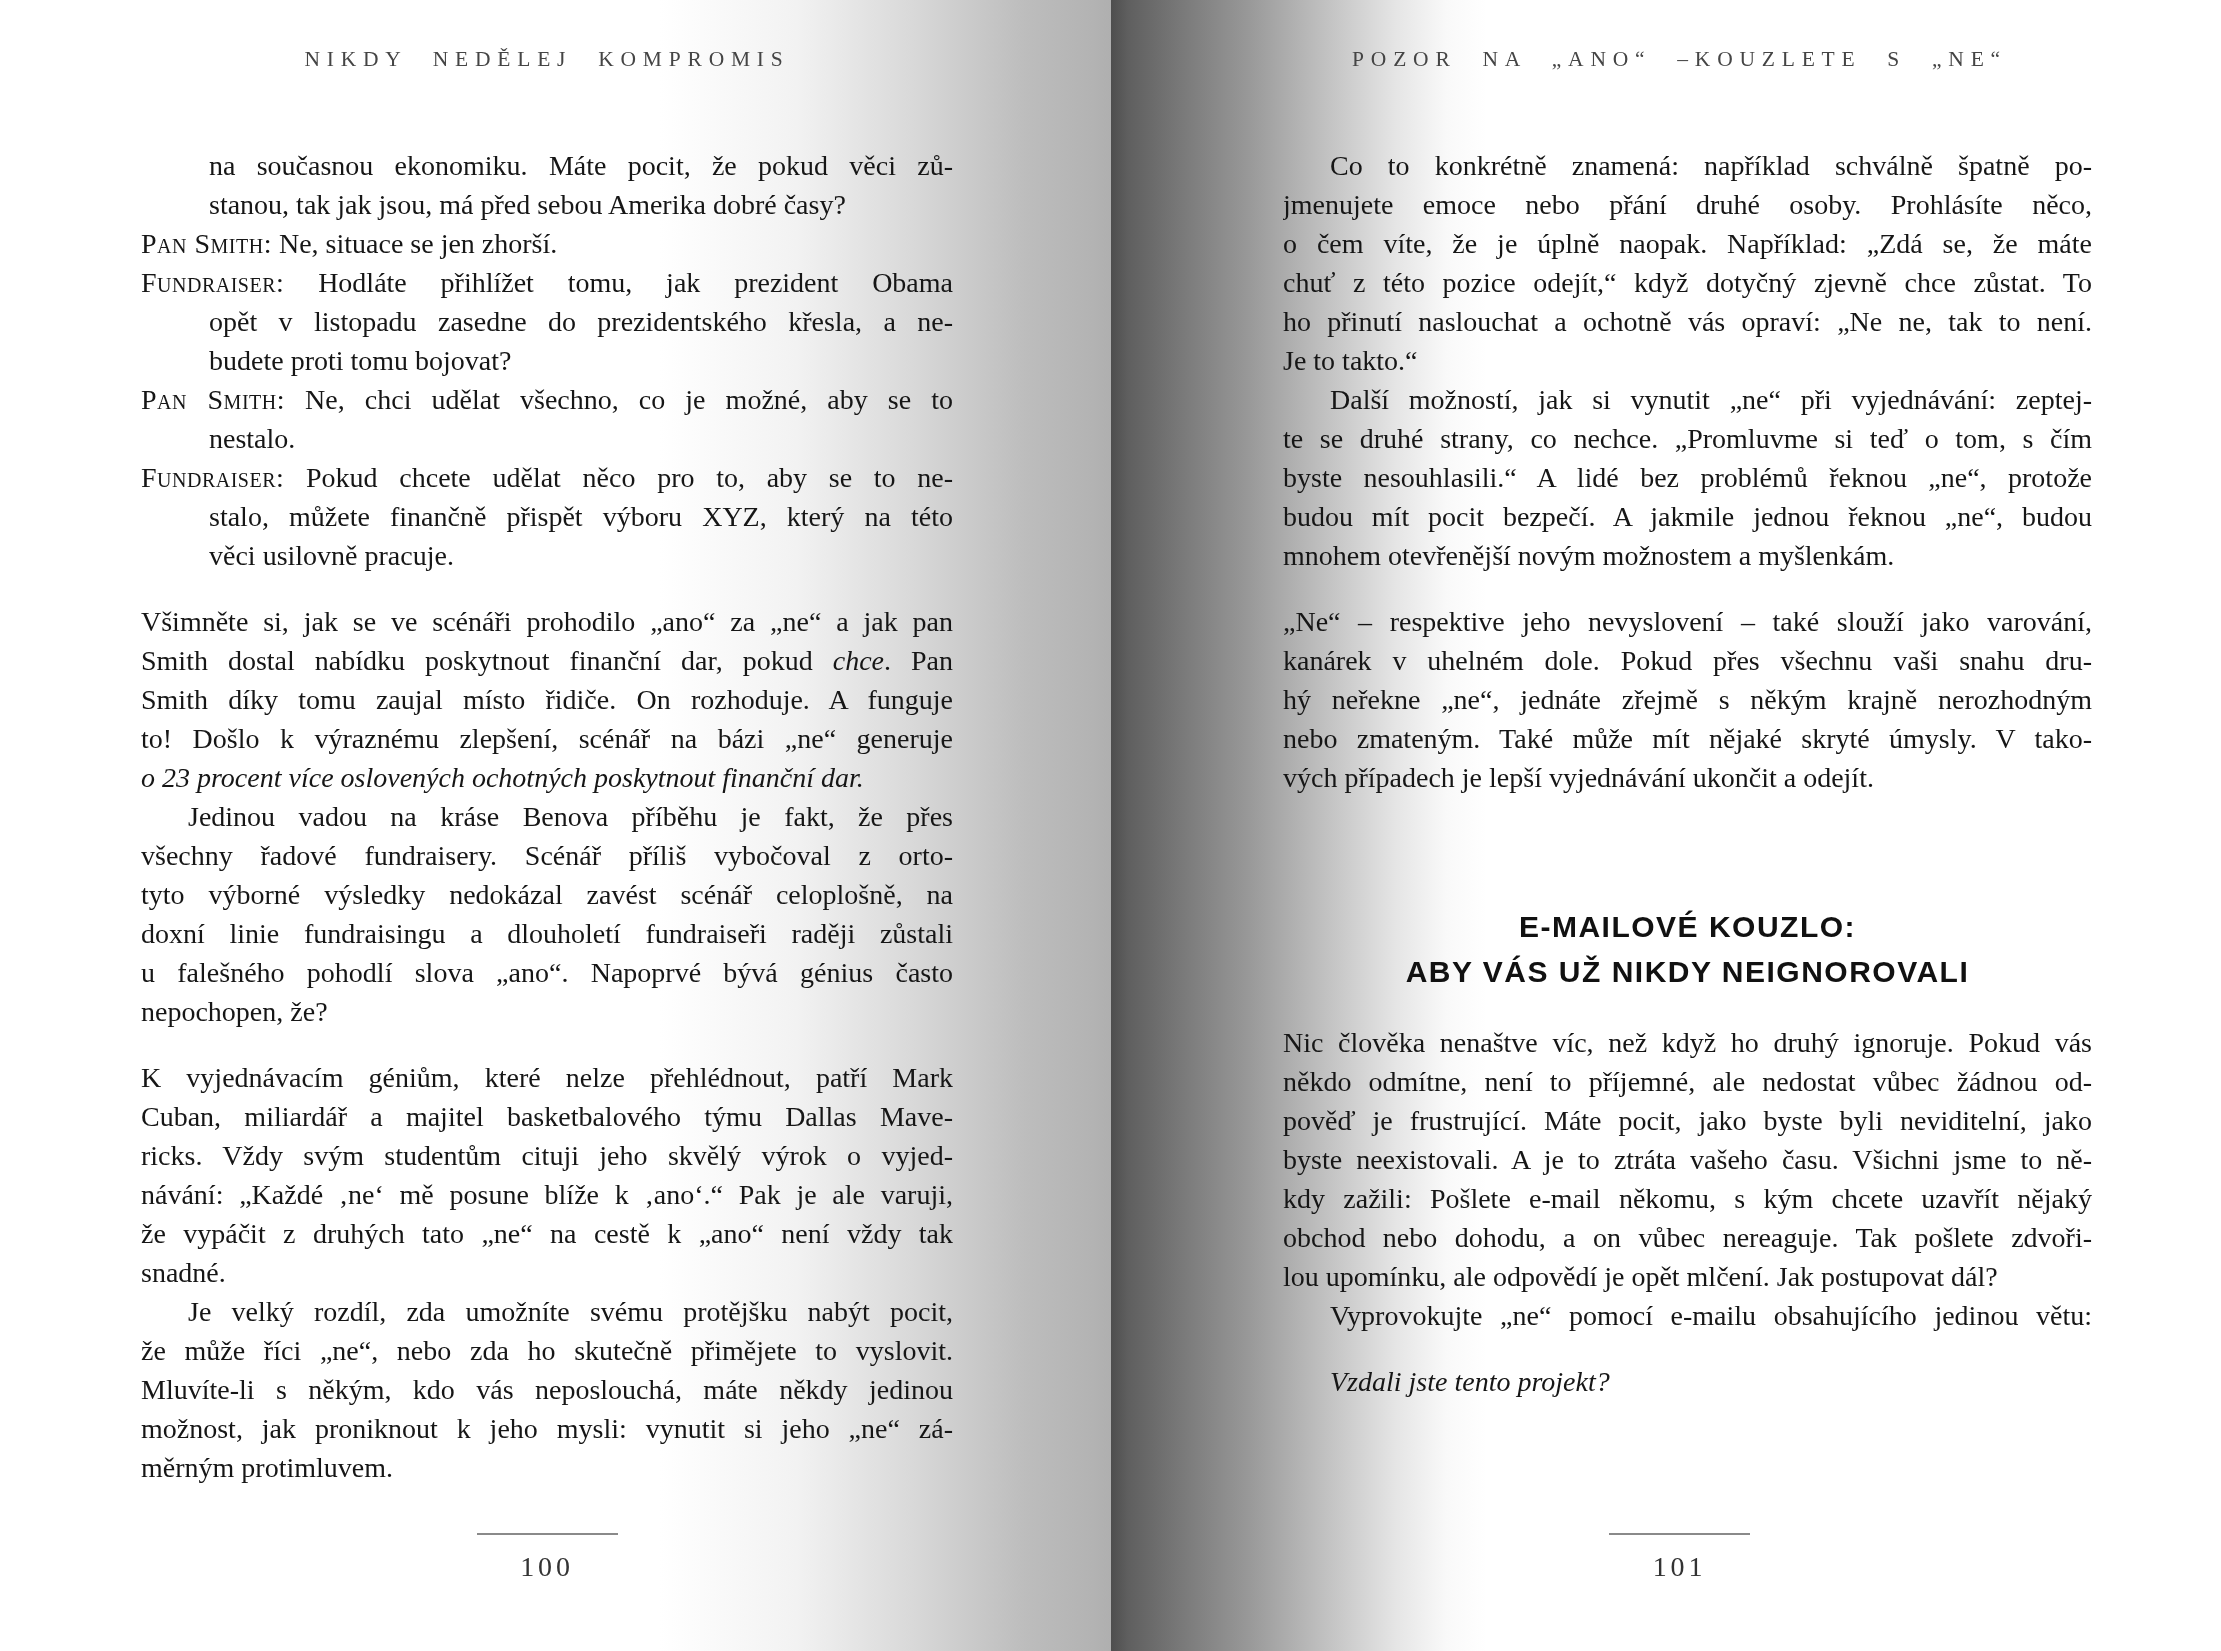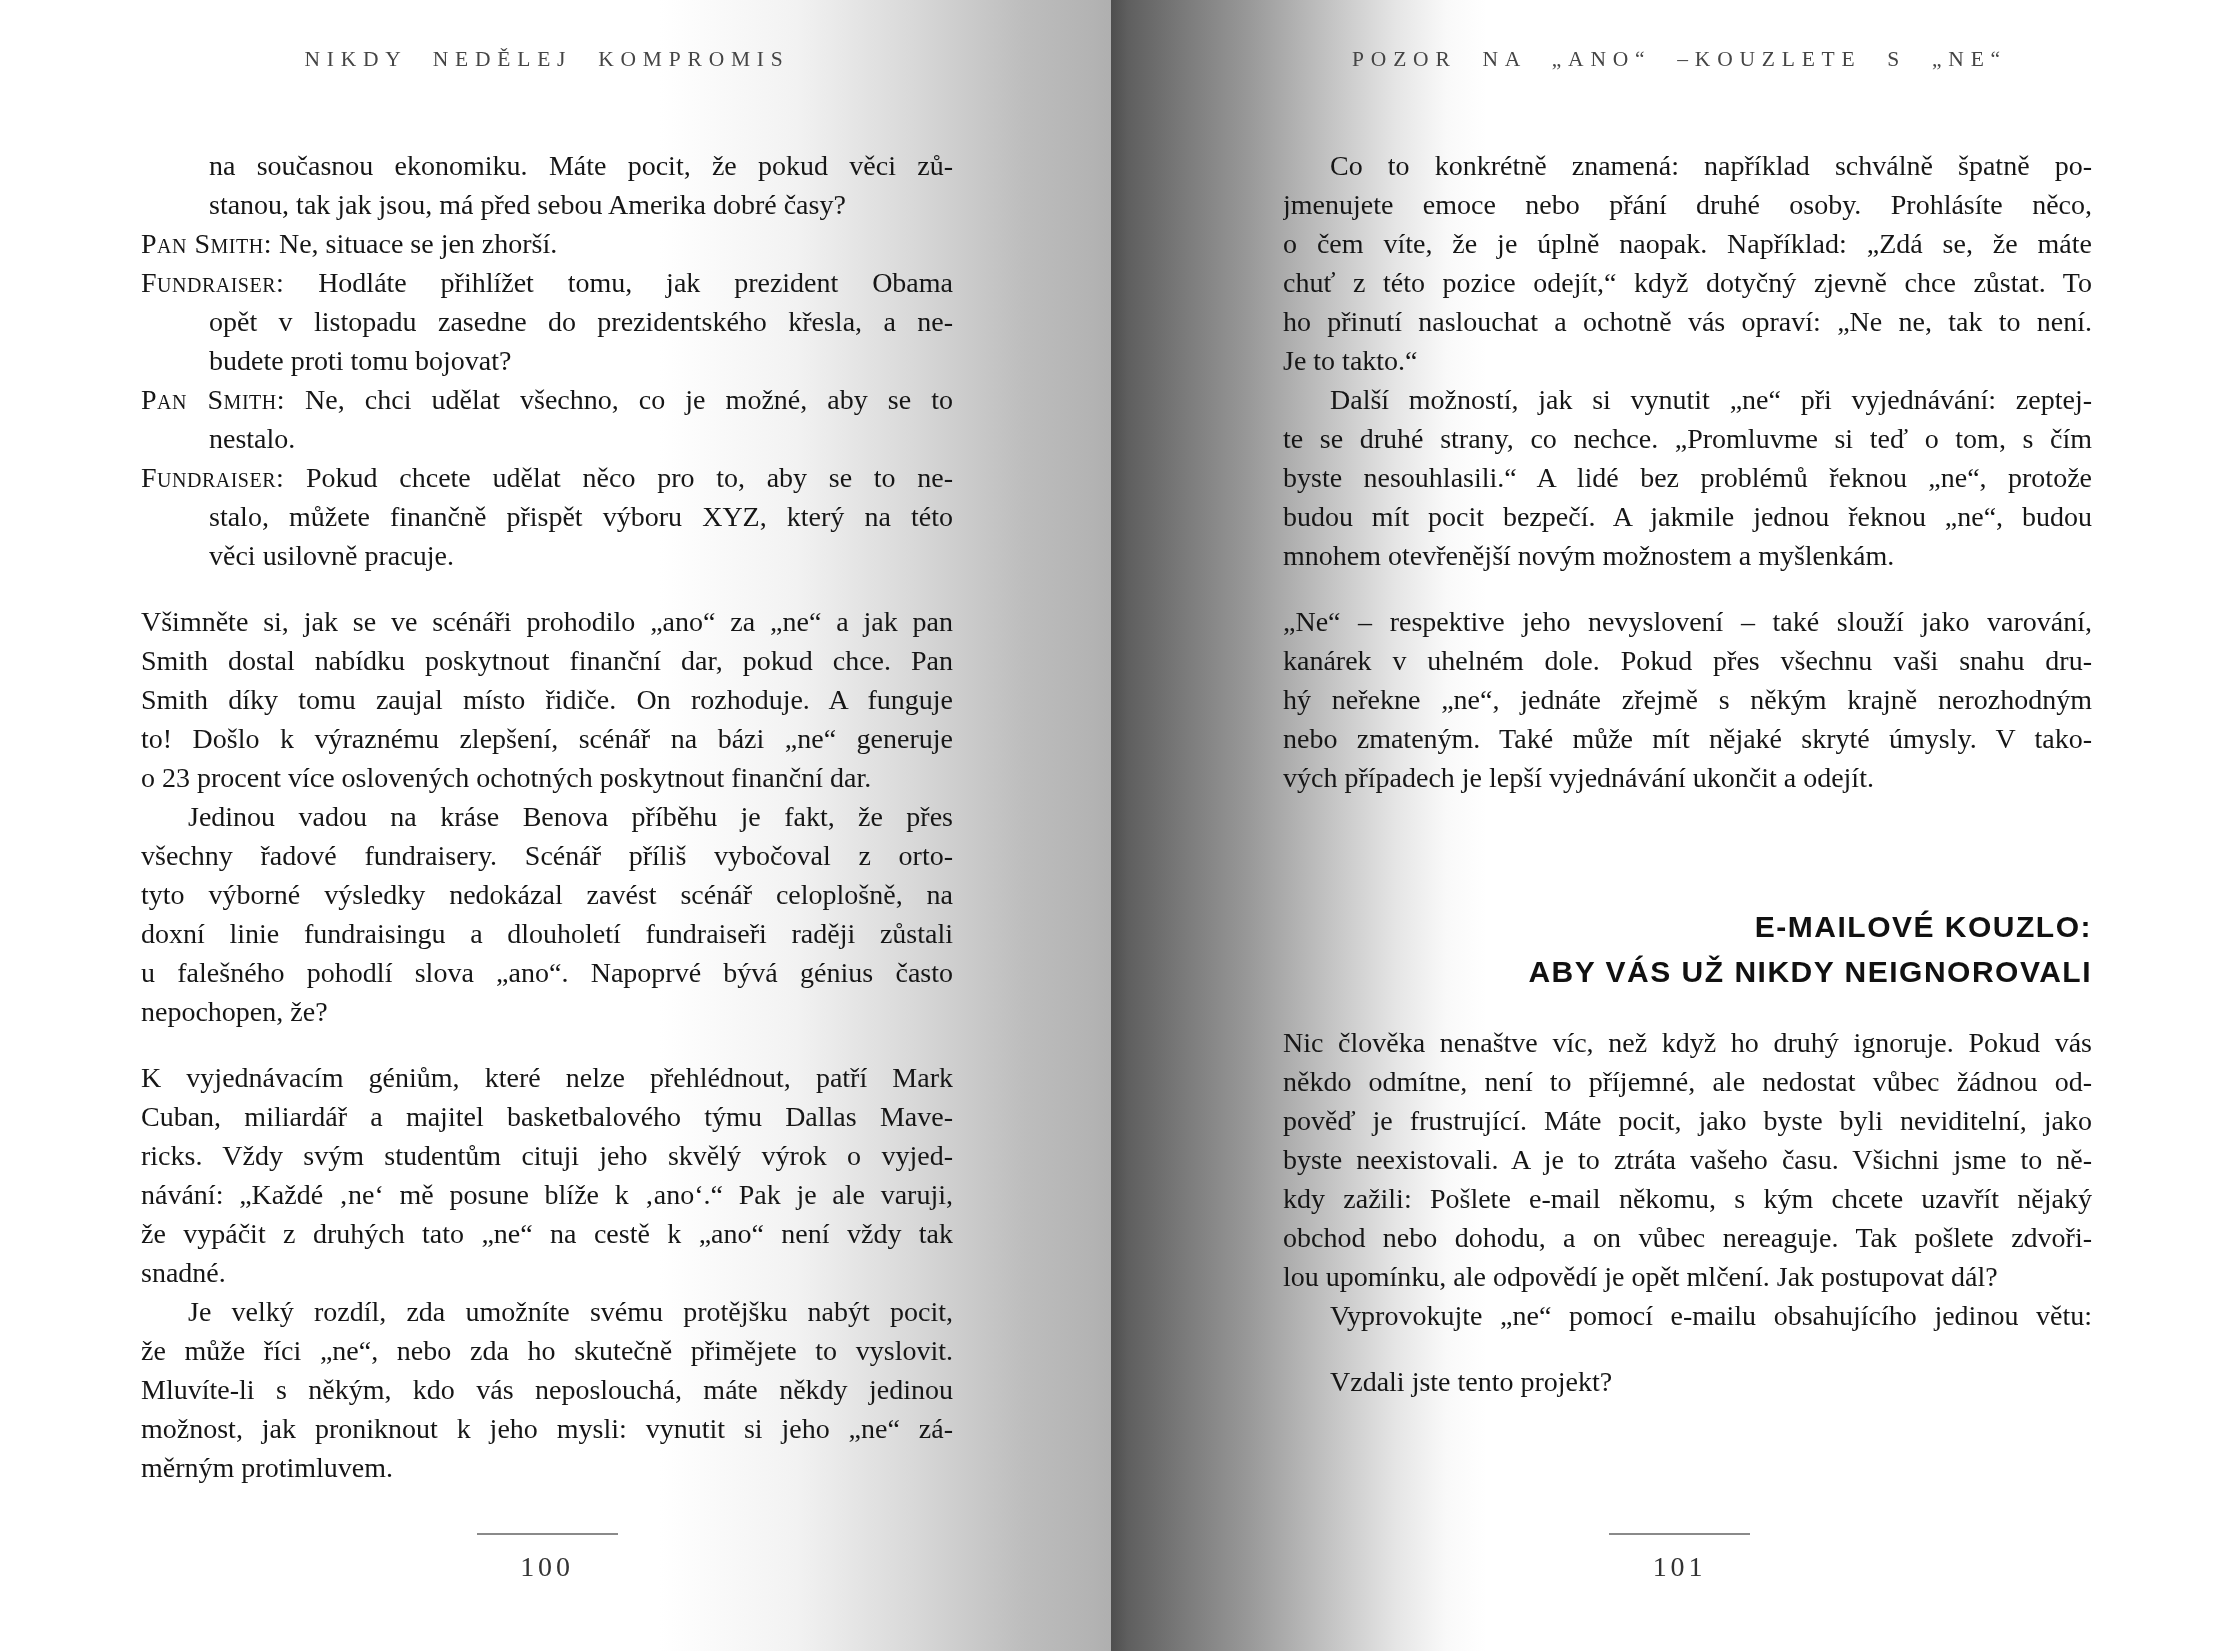--- a/index.html
+++ b/index.html
@@ -24,24 +24,24 @@
   .page-right .textcol{left:172px;width:809px;}
   .block{margin:0;}
   .block.gap{margin-top:27px;}
   .line{
     font-size:28px;line-height:39px;text-align:justify;text-align-last:justify;
     overflow:hidden;white-space:normal;
   }
   .line.last{text-align-last:left;}
   .line.hang{padding-left:68px;}
   .line.pi{text-indent:47px;}
-  .i{margin-top:21px;}
+  .i{font-style:italic;margin-top:21px;}
   .sc{font-variant:small-caps;letter-spacing:0.5px;}
   .heading-block{
-    margin-top:107px;margin-bottom:29px;text-align:right;
+    margin-top:107px;margin-bottom:29px;text-align:center;
     font-family:"Liberation Sans","DejaVu Sans",sans-serif;
     font-weight:700;font-size:30px;line-height:45px;letter-spacing:1.5px;color:#111;
   }
   .pagefoot{position:absolute;top:1533px;text-align:center;}
   .page-left .pagefoot{left:141px;width:812px;}
   .page-right .pagefoot{left:164px;width:809px;}
   .footer-rule{width:141px;height:2px;background:#8a8a8a;margin:0 auto 15.6px auto;}
   .page-number{font-size:28px;letter-spacing:3.9px;color:#333;}
 </style>
 </head>

